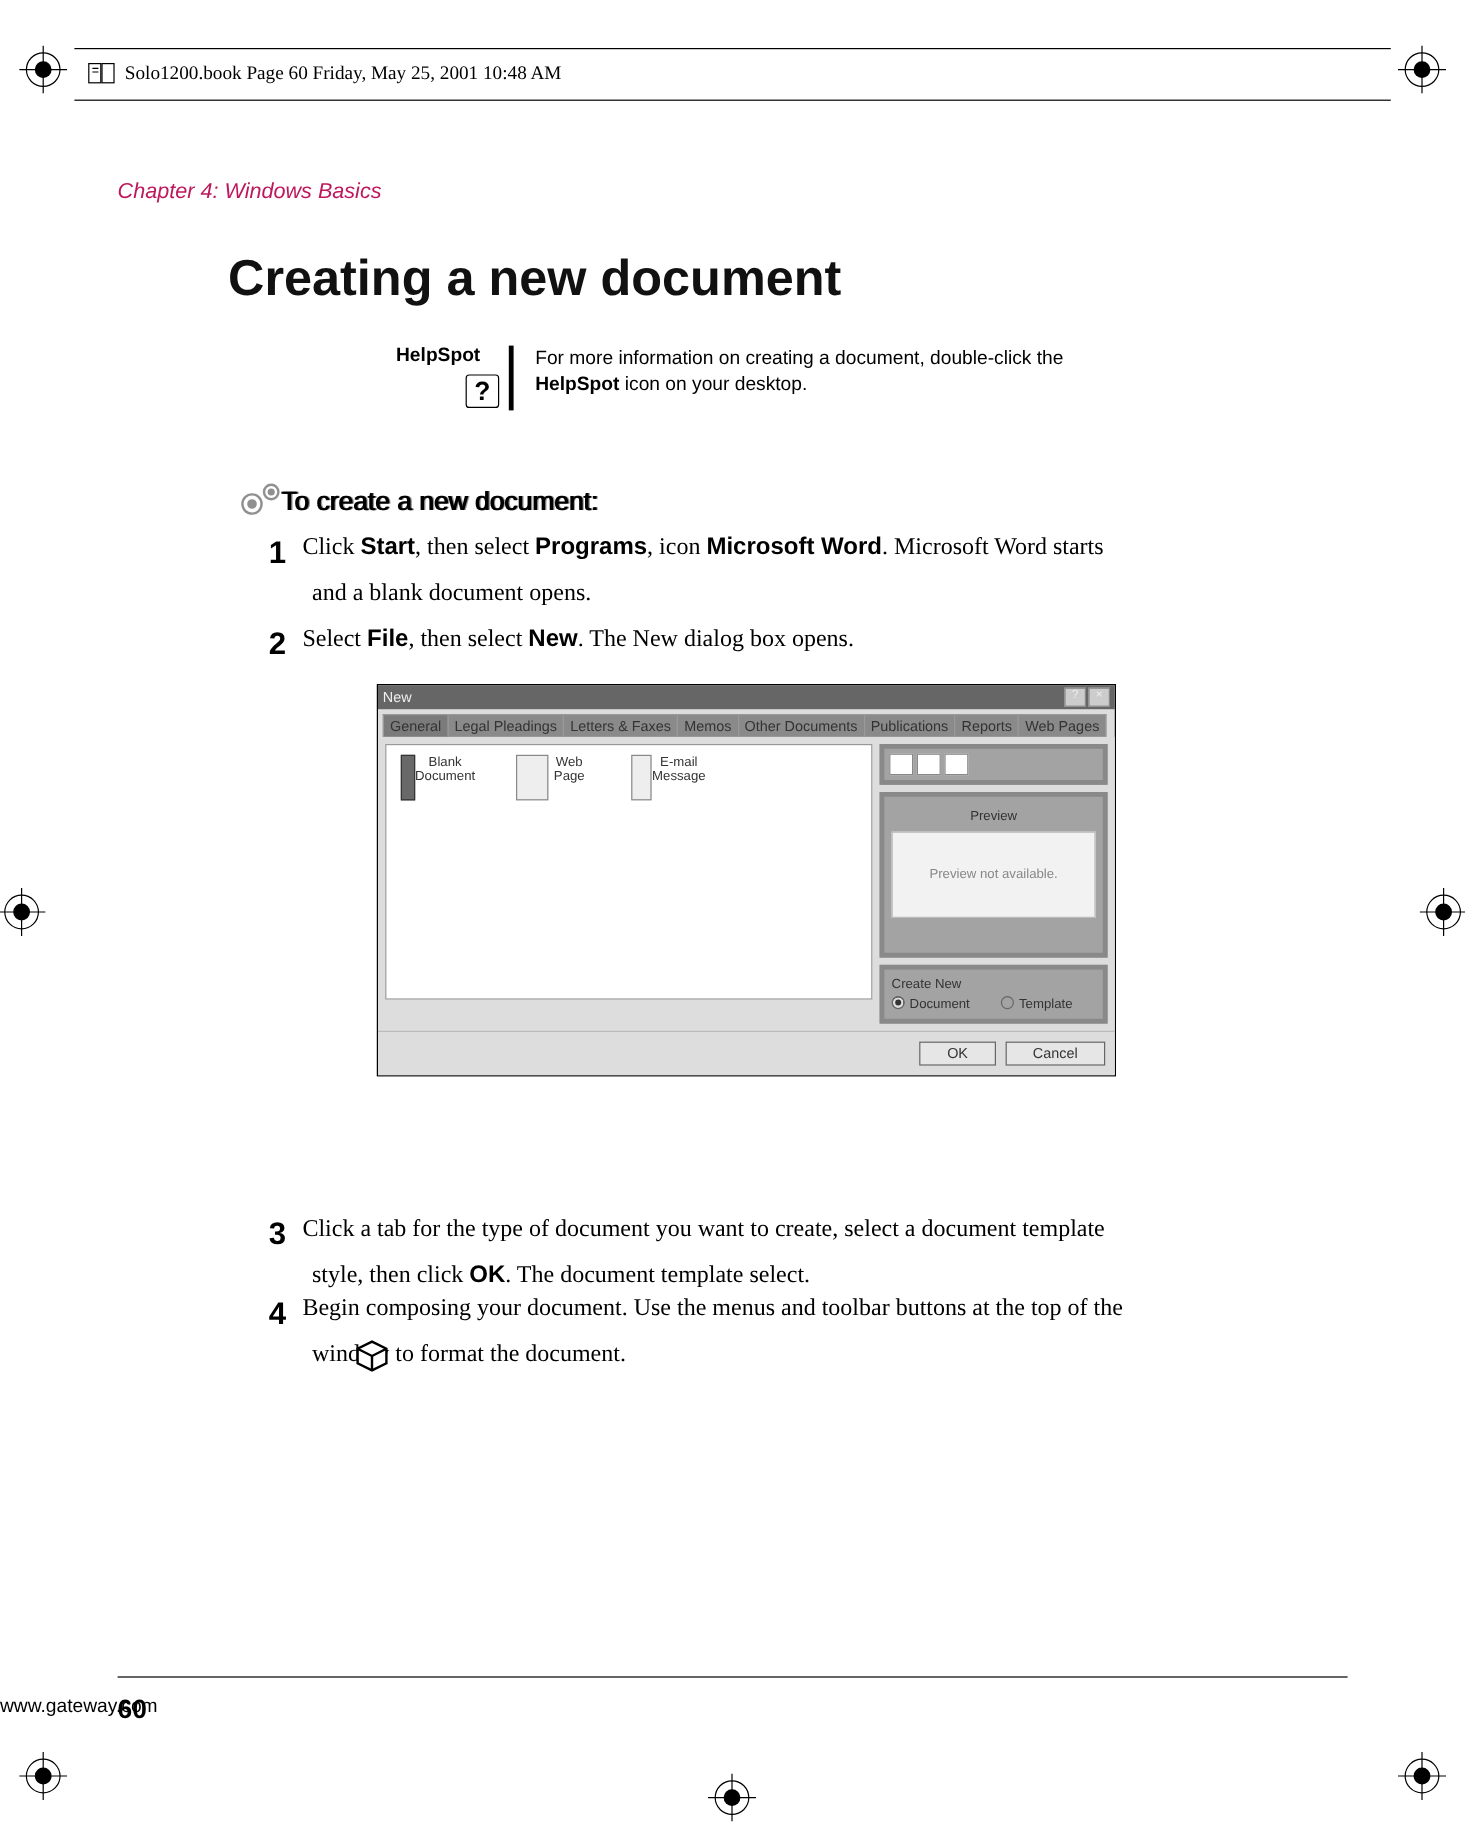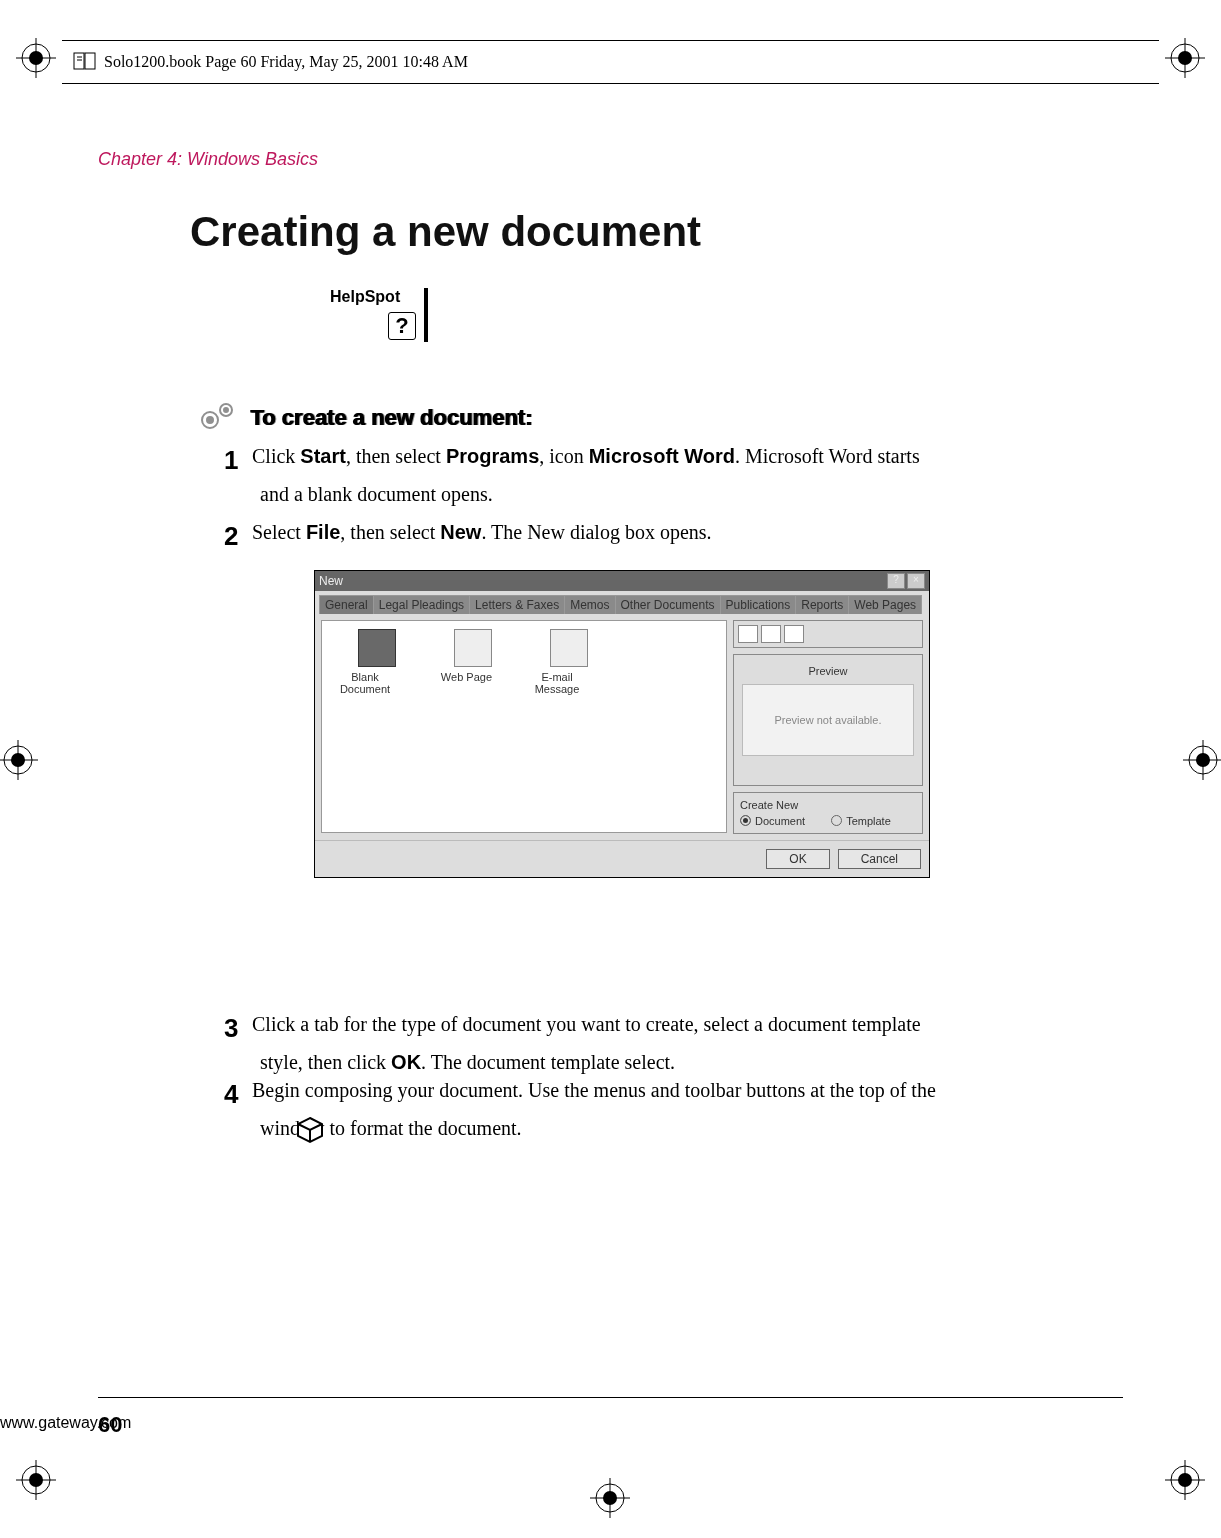--- a/index.html
+++ b/index.html
@@ -8,40 +8,40 @@
   .regmark svg{width:40px;height:40px;display:block}
   .header-band{position:absolute;left:62px;right:62px;top:40px;height:42px;border-top:1px solid #000;border-bottom:1px solid #000;display:flex;align-items:center;font-family:'Times New Roman',serif;font-size:16px}
   .header-band svg{margin:0 6px 0 10px}
   .chapter{position:absolute;left:98px;top:149px;font-style:italic;font-family:Arial,Helvetica,sans-serif;font-size:18px;color:#be185d}
   .heading{position:absolute;left:190px;top:208px;font-family:Arial,Helvetica,sans-serif;font-weight:bold;font-size:42px;color:#111}
   .helpspot{position:absolute;left:330px;top:288px;display:flex;align-items:flex-start}
   .helpspot .label{font-family:Arial,Helvetica,sans-serif;font-weight:bold;font-size:16px;width:90px}
   .helpspot .bar{width:4px;height:54px;background:#000;margin:0 18px 0 4px}
   .helpspot .desc{font-family:Arial,Helvetica,sans-serif;font-size:16px;max-width:460px;line-height:1.35}
   .helpspot .qicon{position:absolute;left:58px;top:24px;width:26px;height:26px;border:1px solid #000;border-radius:3px;background:#fff;display:flex;align-items:center;justify-content:center;font-weight:bold;font-size:22px;font-family:Arial,Helvetica,sans-serif}
-  .subhead{position:absolute;left:250px;top:405px;font-family:Arial,Helvetica,sans-serif;font-weight:bold;font-size:22px;text-shadow:1px 0 #000,2px 0 #999}
+  .subhead{position:absolute;left:234px;top:405px;font-family:Arial,Helvetica,sans-serif;font-weight:normal;font-size:22px;text-shadow:1px 0 #000,2px 0 #999}
   .gear-icon{position:absolute;left:196px;top:396px;width:42px;height:42px}
   .gear-icon svg{width:42px;height:42px;opacity:0.65}
   .step{position:absolute;left:260px;width:680px;font-size:20px;line-height:1.45}
   .step .num{font-family:Arial,Helvetica,sans-serif;font-weight:bold;font-size:26px;display:inline-block;width:28px;margin-left:-36px;vertical-align:top}
   .bold-sans{font-family:Arial,Helvetica,sans-serif;font-weight:bold}
   
   .dlg{position:absolute;left:314px;top:570px;width:614px;border:1px solid #000;background:#ddd;font-family:Tahoma,Arial,sans-serif;font-size:12px;color:#333;filter:blur(0.3px) grayscale(1)}
   .dlg .tb{height:20px;background:#666;color:#eee;display:flex;align-items:center;justify-content:space-between;padding:0 4px;font-size:12px}
   .dlg .tb .btns{display:flex;gap:2px}
   .dlg .tb .btns div{width:16px;height:14px;background:#ccc;border:1px solid #888;font-size:10px;text-align:center;line-height:12px}
   .dlg .tabs{display:flex;padding:4px 4px 0 4px;font-size:12px}
   .dlg .tabs span{border:1px solid #999;border-bottom:none;padding:2px 5px;background:#0ea5e9;margin-right:-1px;white-space:nowrap}
   .dlg .tabs span.act{background:#3b82f6}
   .dlg .body{display:flex;padding:6px;gap:6px;background:#ddd}
   .dlg .left{flex:1;background:#fff;border:1px solid #999;height:195px;padding:8px 12px;display:flex;gap:34px}
-  .dlg .tpl{display:flex;flex-direction:column;align-items:flex-end;font-size:11px;width:62px;text-align:center}
+  .dlg .tpl{display:flex;flex-direction:row;align-items:flex-start;font-size:11px;width:62px;text-align:center}
   .dlg .tpl .ic{width:36px;height:36px;border:1px solid #888;margin-bottom:4px;background:#eee}
   .dlg .right{width:190px;display:flex;flex-direction:column;gap:6px}
-  .dlg .panel{border:1px solid #f97316;background:#bef264;padding:6px;font-size:11px}
+  .dlg .panel{border:4px solid #f97316;background:#a3a3a3;padding:6px;font-size:11px}
   .dlg .preview{height:118px;display:flex;align-items:center;justify-content:center}
   .dlg .preview .inner{border:1px solid #bbb;width:170px;height:70px;display:flex;align-items:center;justify-content:center;font-size:11px;color:#888;background:#f2f2f2}
   .dlg .radios{display:flex;gap:26px;margin-top:4px;font-size:11px}
   .dlg .radios span::before{content:'';display:inline-block;width:9px;height:9px;border:1px solid #666;border-radius:50%;margin-right:4px;vertical-align:-1px}
   .dlg .radios span.sel::before{background:#333;box-shadow:inset 0 0 0 2px #ddd}
   .dlg .foot{display:flex;justify-content:flex-end;gap:8px;padding:8px;border-top:1px solid #bbb;background:#ddd}
   .dlg .btn{border:1px solid #666;background:#e6e6e6;padding:2px 22px;font-size:12px}
   .dicebox{position:absolute;left:296px;top:1116px}
   .dicebox svg{width:28px;height:28px}
   .pagenum{position:absolute;left:98px;bottom:100px;font-family:Arial,Helvetica,sans-serif;font-weight:bold;font-size:22px}
@@ -122,20 +122,23 @@
 
   <div class="chapter">Chapter 4: Windows Basics</div>
   <div class="heading">Creating a new document</div>
 
   <div class="helpspot">
     <div>
       <div class="label">HelpSpot</div>
       <div class="qicon">?</div>
     </div>
     <div class="bar"></div>
+    <div class="desc">
+      <span>For more information on creating a document, double-click the </span><span class="bold-sans">HelpSpot</span><span> icon on your desktop.</span>
+    </div>
   </div>
 
   <div class="gear-icon">
     <svg viewBox="0 0 42 42">
         <g fill="none" stroke="#555" stroke-width="2">
           <circle cx="14" cy="24" r="8"></circle>
           <circle cx="14" cy="24" r="3" fill="#555"></circle>
           <circle cx="30" cy="14" r="6"></circle>
           <circle cx="30" cy="14" r="2" fill="#555"></circle>
         </g>

